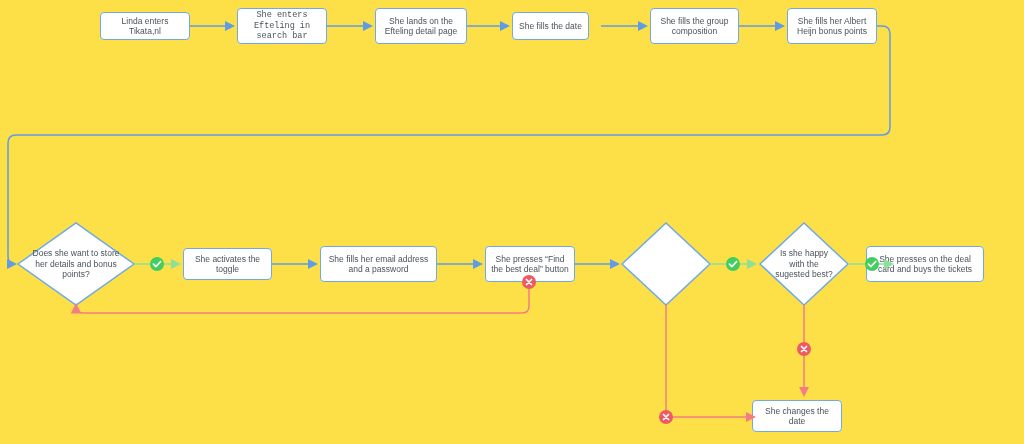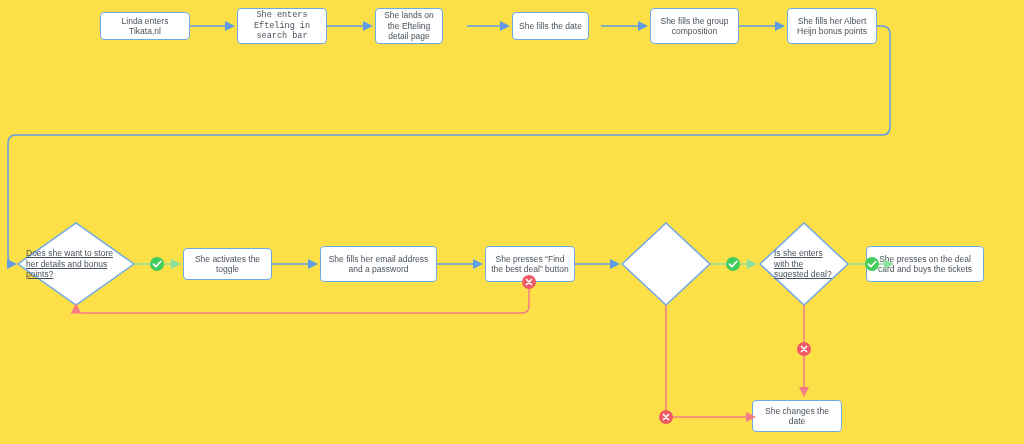--- a/index.html
+++ b/index.html
@@ -12,42 +12,42 @@
     position:absolute;z-index:1;box-sizing:border-box;
     background:#ffffff;border:1.5px solid #6FA9E8;border-radius:4px;
     display:flex;align-items:center;justify-content:center;
     text-align:center;color:#49525B;font-size:8.5px;line-height:10.5px;
     padding:2px 4px;
   }
   .net{position:absolute;left:0;top:0;z-index:2;pointer-events:none;}
   
   .dlabel{
     position:absolute;z-index:3;display:flex;align-items:center;justify-content:center;
-    text-align:left;color:#49525B;font-size:8.5px;line-height:10.5px;text-decoration:underline;
+    text-align:center;color:#49525B;font-size:8.5px;line-height:10.5px;
   }
   .edge-blue{stroke:#5E9CE6;stroke-width:1.5;fill:none;}
   .edge-green{stroke:#8BE09A;stroke-width:1.5;fill:none;}
   .edge-red{stroke:#F37D84;stroke-width:1.5;fill:none;}
   .diamond{fill:#ffffff;stroke:#6FA9E8;stroke-width:1.5;}
   .badge-green{fill:#41CE5C;}
   .badge-red{fill:#ED5A64;}
   .badge-glyph{stroke:#ffffff;stroke-width:1.7;fill:none;stroke-linecap:round;stroke-linejoin:round;}
 </style>
 </head>
 <body>
 
 <div class="stage">
 
   <div class="box" style="left:100px;top:12px;width:90px;height:28px;">
     <span>Linda enters Tikata,nl</span>
   </div>
   <div class="box" style="left:237px;top:8px;width:90px;height:36px;font-family:Liberation Mono, monospace;">
     <span>She enters Efteling in search bar</span>
   </div>
-  <div class="box" style="left:375px;top:8px;width:68px;height:36px;">
+  <div class="box" style="left:375px;top:8px;width:92px;height:36px;">
     <span>She lands on the Efteling detail page</span>
   </div>
   <div class="box" style="left:512px;top:12px;width:77px;height:28px;">
     <span>She fills the date</span>
   </div>
   <div class="box" style="left:650px;top:8px;width:89px;height:36px;text-align:center;">
     <span>She fills the group composition</span>
   </div>
   <div class="box" style="left:787px;top:8px;width:90px;height:36px;">
     <span>She fills her Albert Heijn bonus points</span>
@@ -126,15 +126,15 @@
       <circle r="7" class="badge-red"></circle>
       <path class="badge-glyph" d="M-2.5 -2.5 L2.5 2.5 M2.5 -2.5 L-2.5 2.5"></path>
     </g>
     <g transform="translate(804,349)">
       <circle r="7" class="badge-red"></circle>
       <path class="badge-glyph" d="M-2.5 -2.5 L2.5 2.5 M2.5 -2.5 L-2.5 2.5"></path>
     </g>
   </svg>
 
   <div class="dlabel" style="left:26px;top:238px;width:100px;height:52px;">Does she want to store her details and bonus points?</div>
-  <div class="dlabel" style="left:774px;top:226px;width:60px;height:76px;">Is she enters with the sugested deal?</div>
+  <div class="dlabel" style="left:774px;top:226px;width:60px;height:76px;">Is she happy with the sugested best?</div>
 
 </div>
 
 </body></html>

